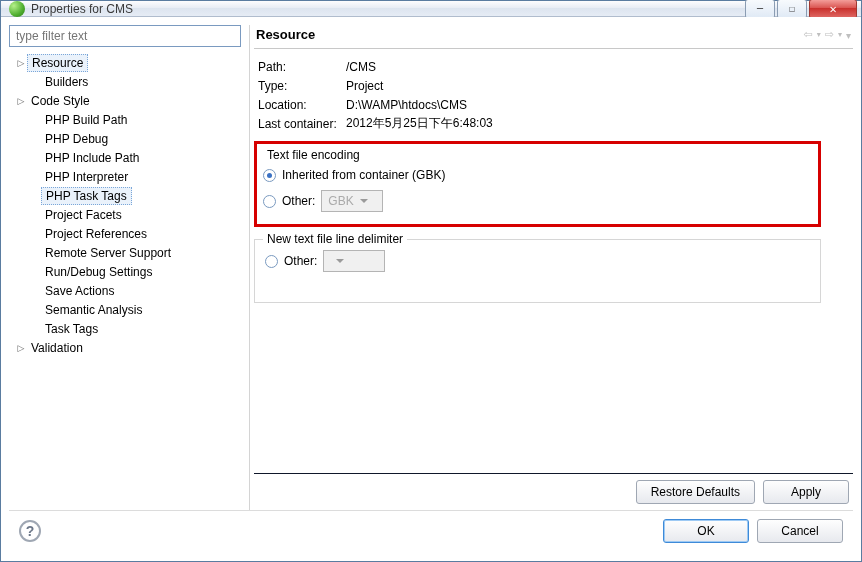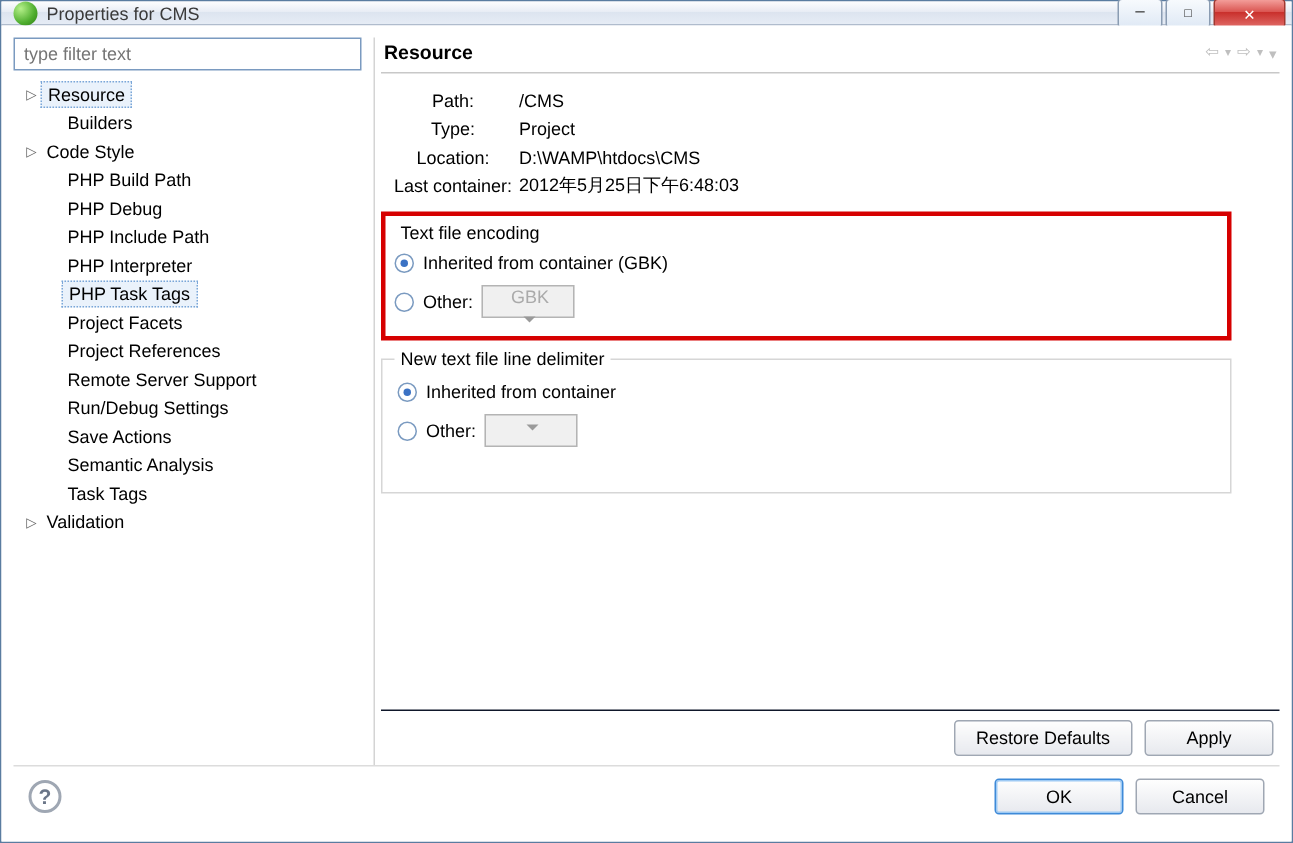--- a/index.html
+++ b/index.html
@@ -133,21 +133,21 @@
     font-size: 13px;
     flex: 1;
   }
   .nav-arrows {
     display: flex;
     gap: 4px;
     color: #bfbfbf;
   }
   .nav-arrows span { font-size: 11px; }
   .nav-arrows .dd { font-size: 8px; position: relative; top: 2px; }
-  .kv-table { margin: 2px 0 8px 4px; text-align: center; }
+  .kv-table { margin: 2px 0 8px 4px; }
   .kv-row { display: flex; height: 19px; align-items: center; }
   .kv-key { width: 88px; color: #000; }
   .kv-val { color: #000; }
   .highlight-box {
     border: 3px solid #d60000;
     padding: 4px 6px 10px 6px;
     margin: 0 32px 6px 0;
   }
   .groupbox {
     border: 1px solid #d6d6d6;
@@ -191,21 +191,20 @@
   .combo {
     display: inline-flex;
     align-items: center;
     border: 1px solid #b4b4b4;
     background: #f0f0f0;
     height: 22px;
     padding: 0 4px 0 6px;
     color: #888;
     gap: 6px;
     min-width: 62px;
-    flex-direction: column;
   }
   .combo.disabled { color: #aaa; }
   .combo .caret {
     width: 0; height: 0;
     border-left: 4px solid transparent;
     border-right: 4px solid transparent;
     border-top: 4px solid #9a9a9a;
   }
   .combo.empty { min-width: 62px; }
   .nonhl-group {
@@ -398,24 +397,20 @@
                 <span>GBK</span>
                 <span class="caret"></span>
               </span>
             </div>
           </div>
         </div>
 
         <div class="nonhl-group">
           <span class="legend">New text file line delimiter</span>
           <div class="radio-row">
-            <span class="radio checked"></span>
-            <span>Inherited from container</span>
-          </div>
-          <div class="radio-row">
             <span class="radio"></span>
             <span>Other:</span>
             <span class="combo disabled empty">
               <span></span>
               <span class="caret"></span>
             </span>
           </div>
         </div>
 
         <div class="content-fill"></div>

